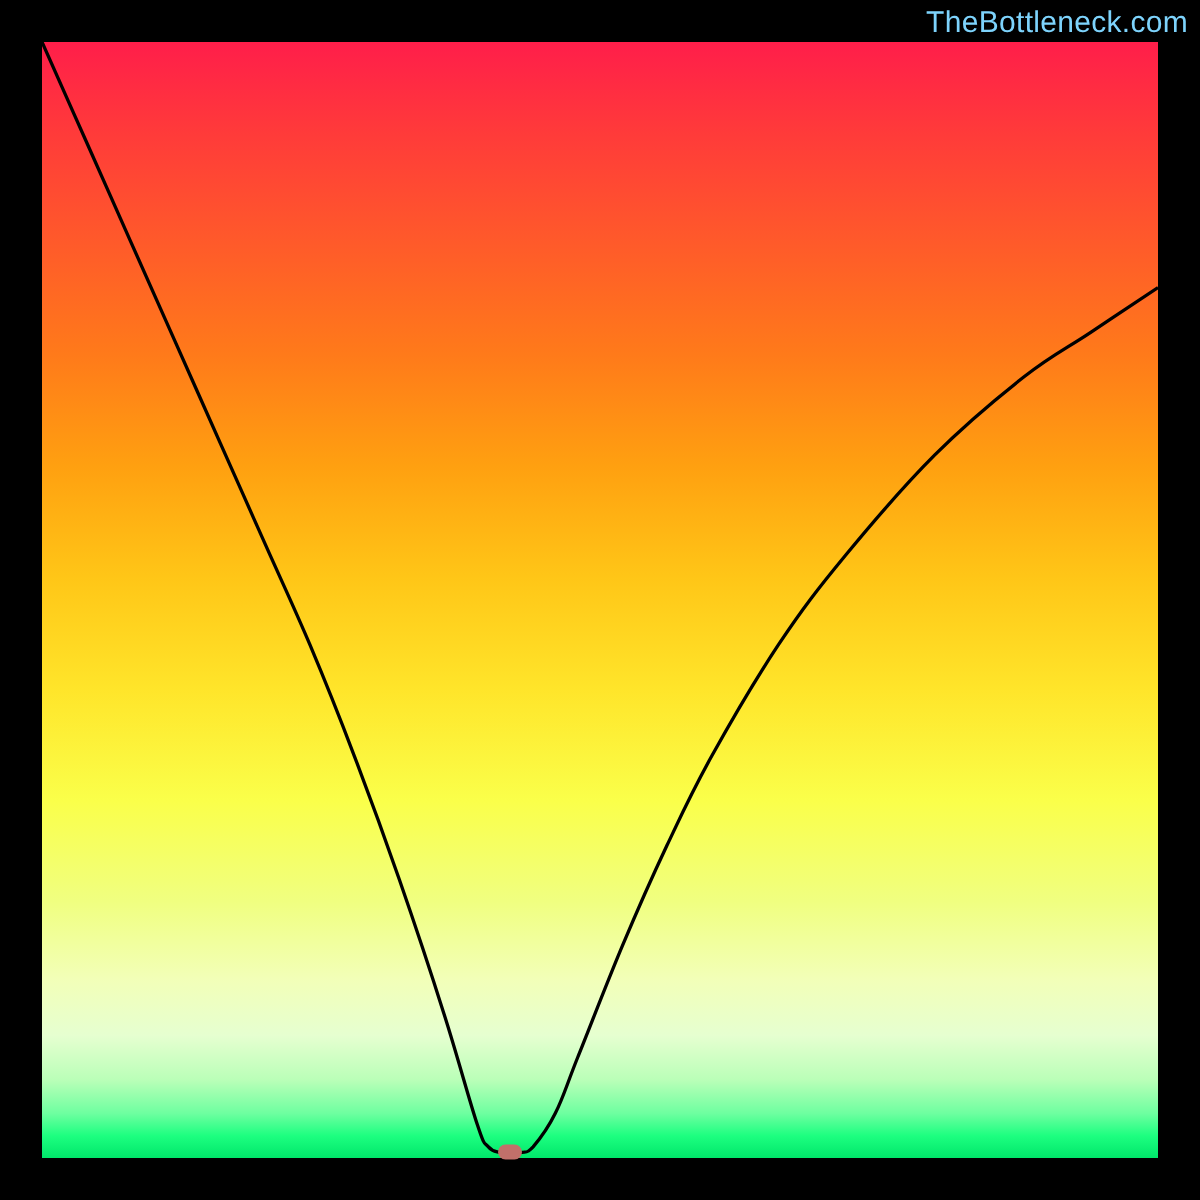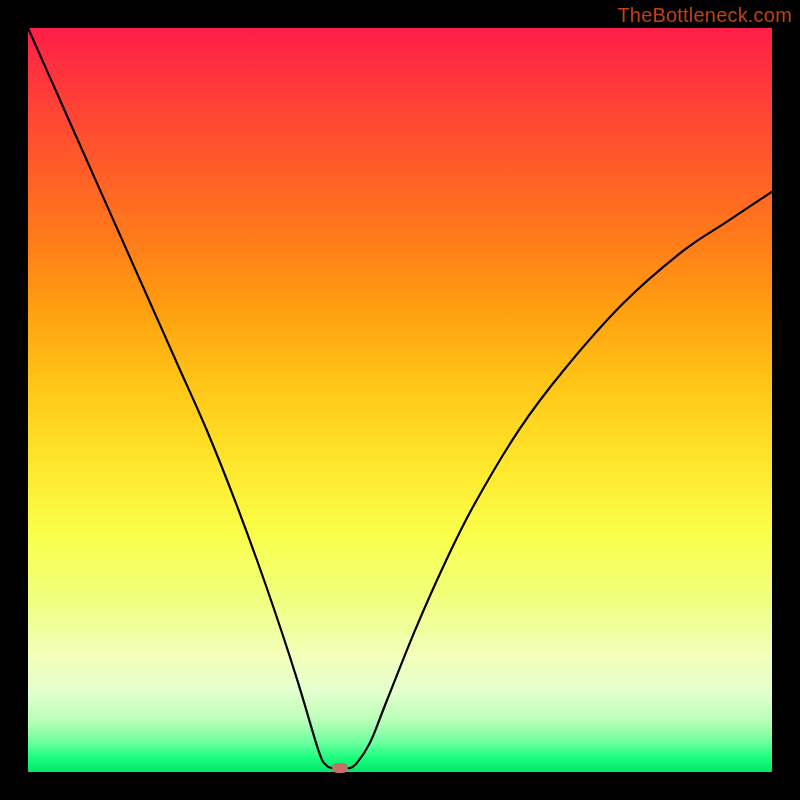--- a/index.html
+++ b/index.html
@@ -57,21 +57,21 @@
     background: #c1706a;
     border-radius: 5px;
     transform: translate(-50%, -50%);
     left: 311px;
     top: 739px;
   }
   .watermark {
     position: absolute;
     top: 4px;
     right: 8px;
-    color: #c2410c;
+    color: #7dd3fc;
     font-size: 20px;
     letter-spacing: 0.2px;
     user-select: none;
   }
 </style>
 </head>
 <body>
 
 <div class="frame">
   <div class="plot">

